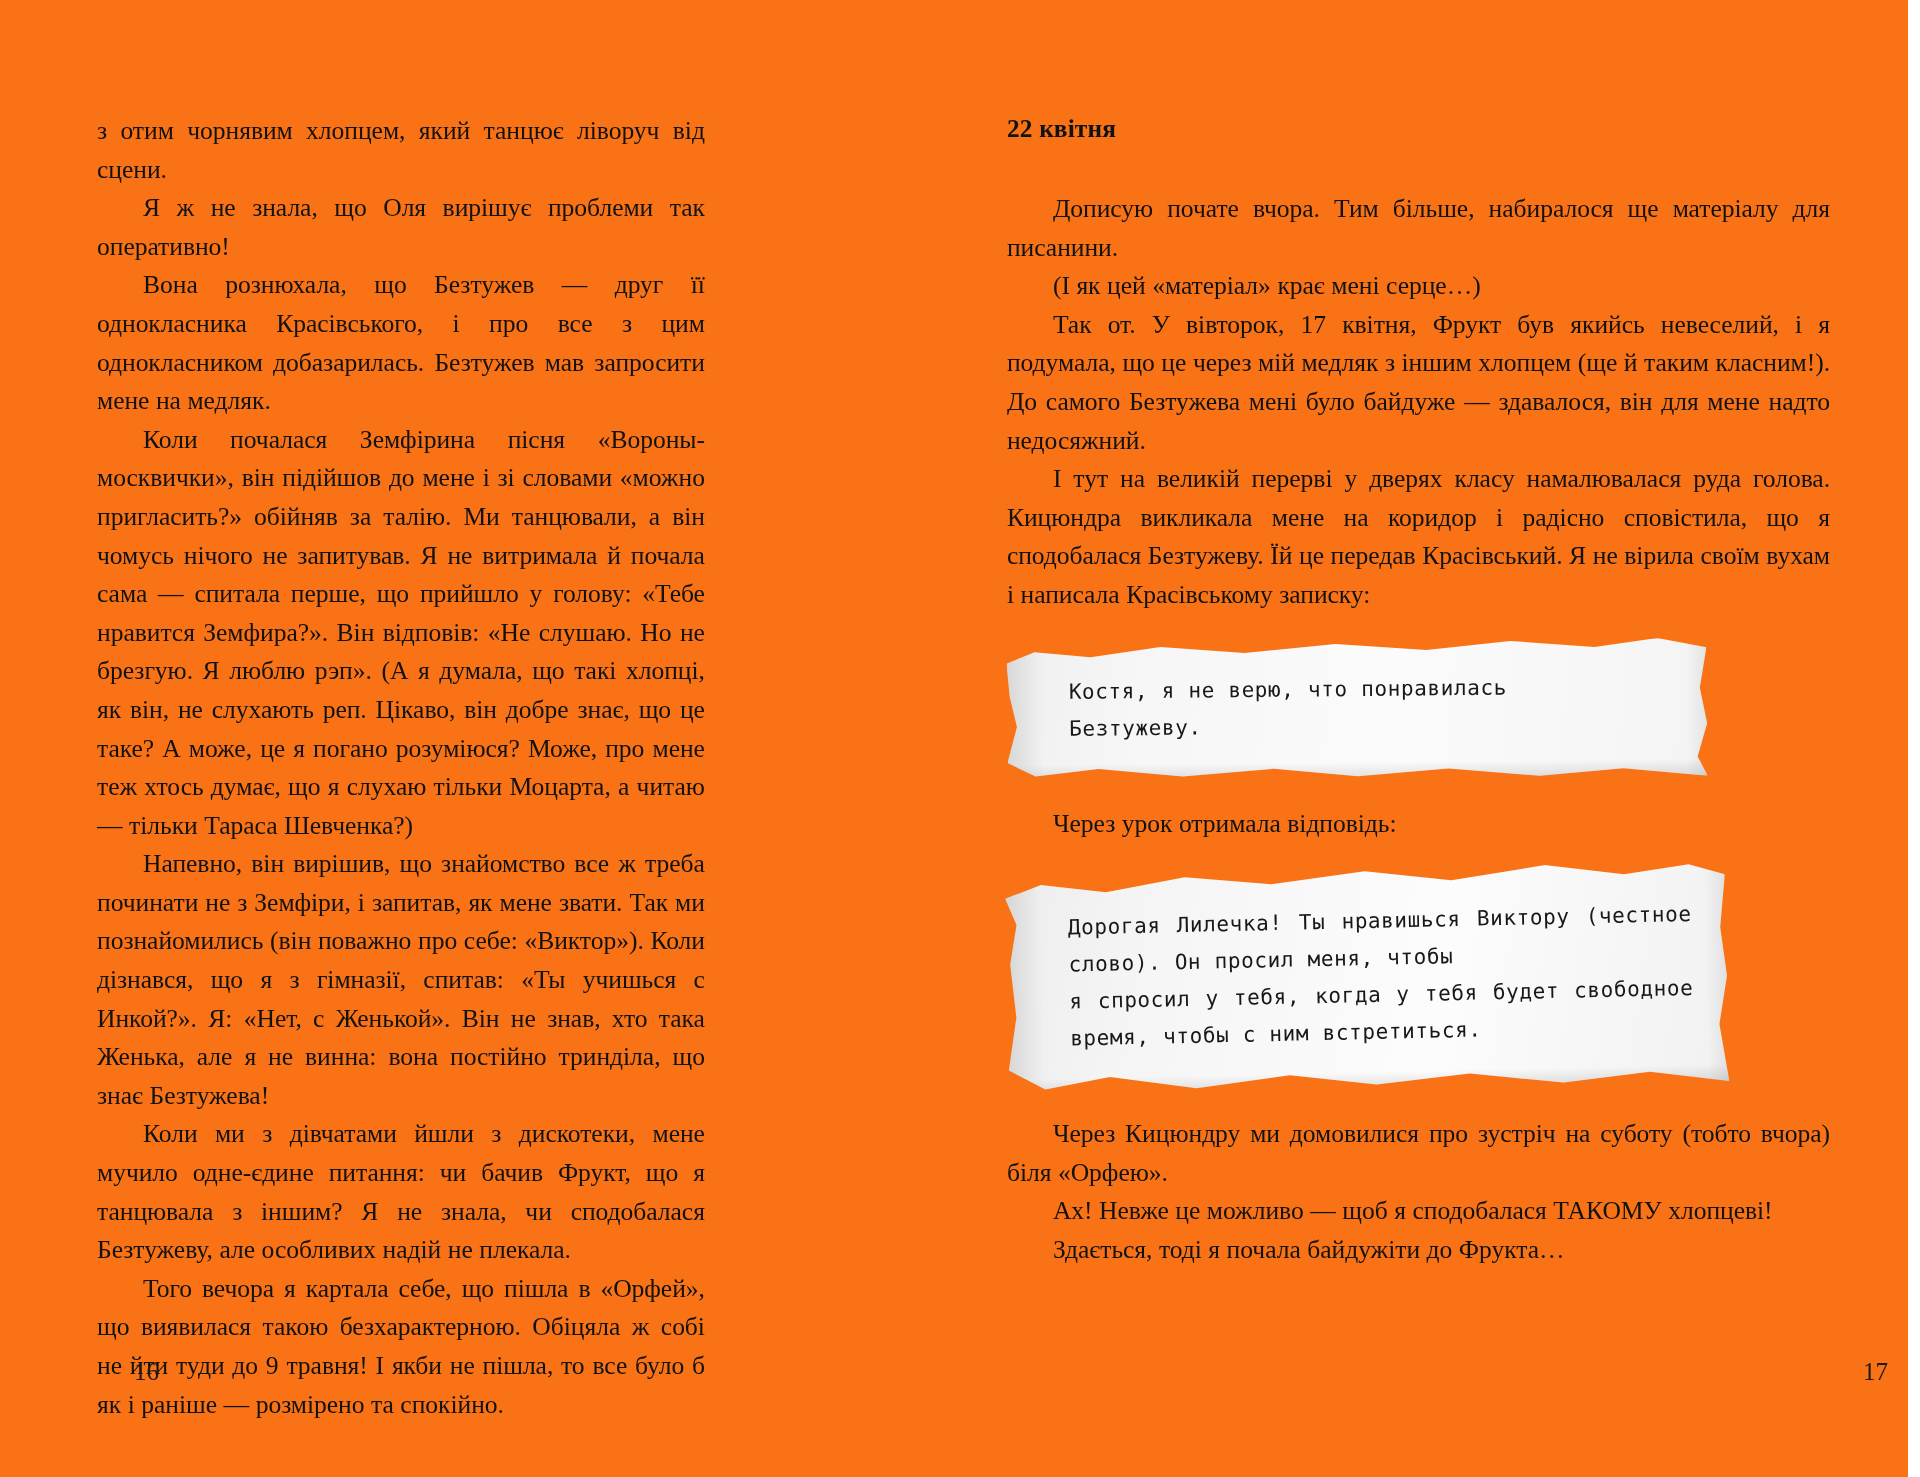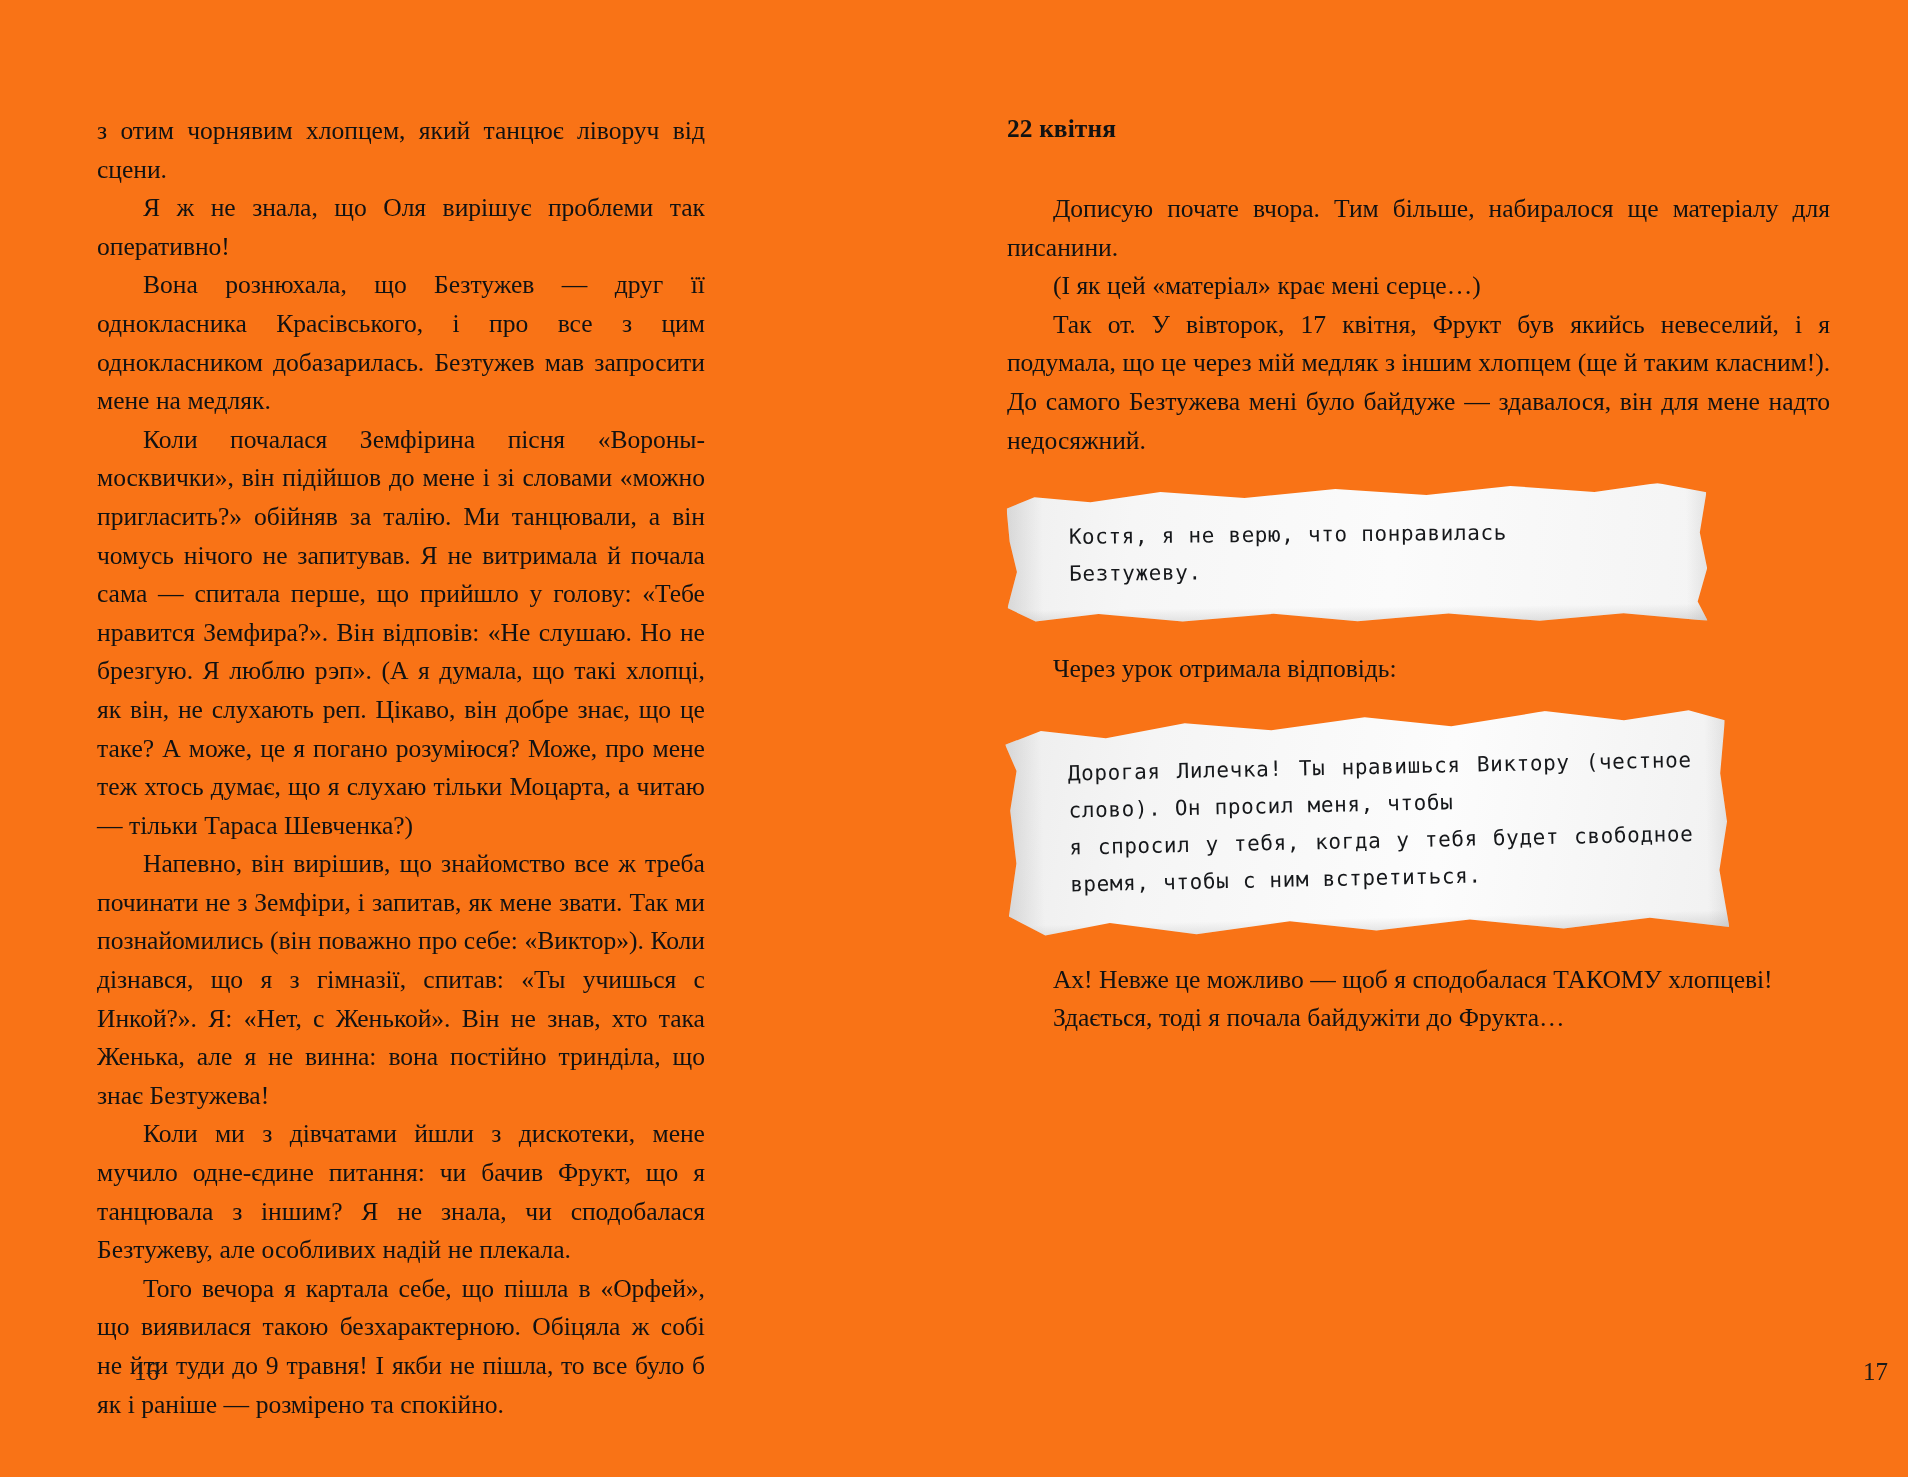--- a/index.html
+++ b/index.html
@@ -154,38 +154,40 @@
   </div>
 
   <div class="page page-right">
     <div class="col-body">
 
       <p class="date-head">22 квітня</p>
 
       <p class="para">Дописую почате вчора. Тим більше, набиралося ще матеріалу для писанини.</p>
       <p class="para">(І як цей «матеріал» крає мені серце…)</p>
       <p class="para">Так от. У вівторок, 17 квітня, Фрукт був якийсь невеселий, і я подумала, що це через мій медляк з іншим хлопцем (ще й таким класним!). До самого Безтужева мені було байдуже — здавалося, він для мене надто недосяжний.</p>
+      <p class="para">І тут на великій перерві у дверях класу намалювалася руда голова. Кицюндра викликала мене на коридор і радісно сповістила, що я сподобалася Безтужеву. Їй це передав Красівський. Я не вірила своїм вухам і написала Красівському записку:</p>
 
       <div class="note note-1">
         <div class="tear-shade left"></div>
         <div class="tear-shade bottom"></div>
         <div class="tear-shade right"></div>
         <div class="note-inner">Костя, я не верю, что понравилась
 Безтужеву.</div>
       </div>
 
       <p class="para">Через урок отримала відповідь:</p>
 
       <div class="note note-2">
         <div class="tear-shade left"></div>
         <div class="tear-shade bottom"></div>
         <div class="tear-shade right"></div>
         <div class="note-inner">Дорогая Лилечка! Ты нравишься Виктору (честное слово). Он просил меня, чтобы
 я спросил у тебя, когда у тебя будет свободное время, чтобы с ним встретиться.</div>
       </div>
 
+      <p class="para">Через Кицюндру ми домовилися про зустріч на суботу (тобто вчора) біля «Орфею».</p>
       <p class="para">Ах! Невже це можливо — щоб я сподобалася ТАКОМУ хлопцеві!</p>
       <p class="para">Здається, тоді я почала байдужіти до Фрукта…</p>
     </div>
     <div class="page-number">17</div>
   </div>
 
 </div>
 
 </body></html>

